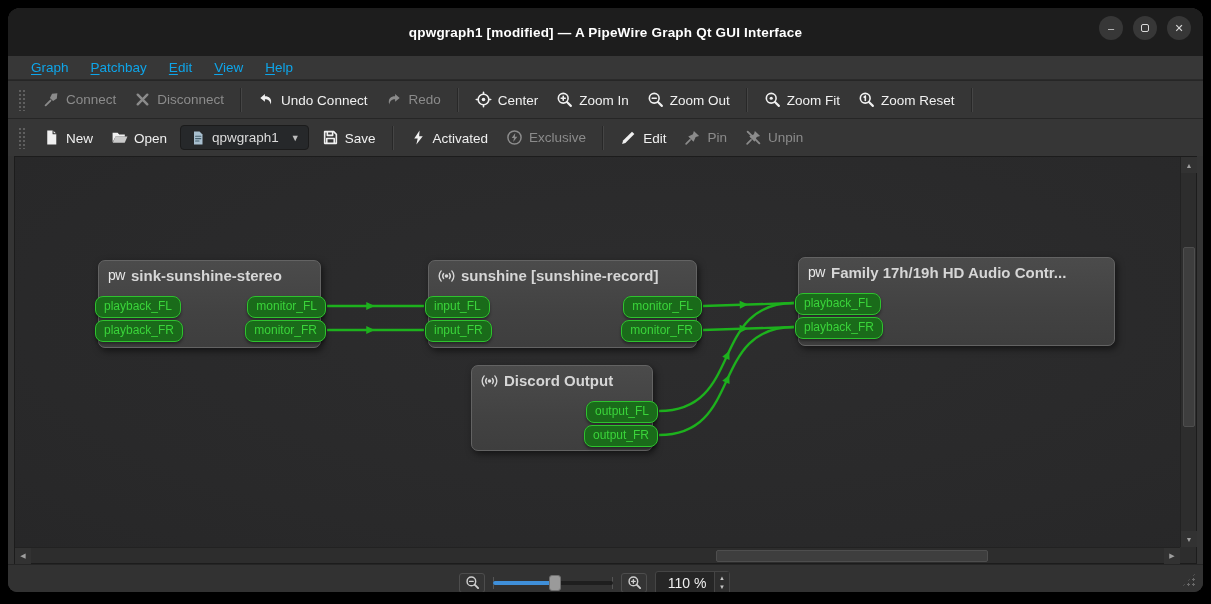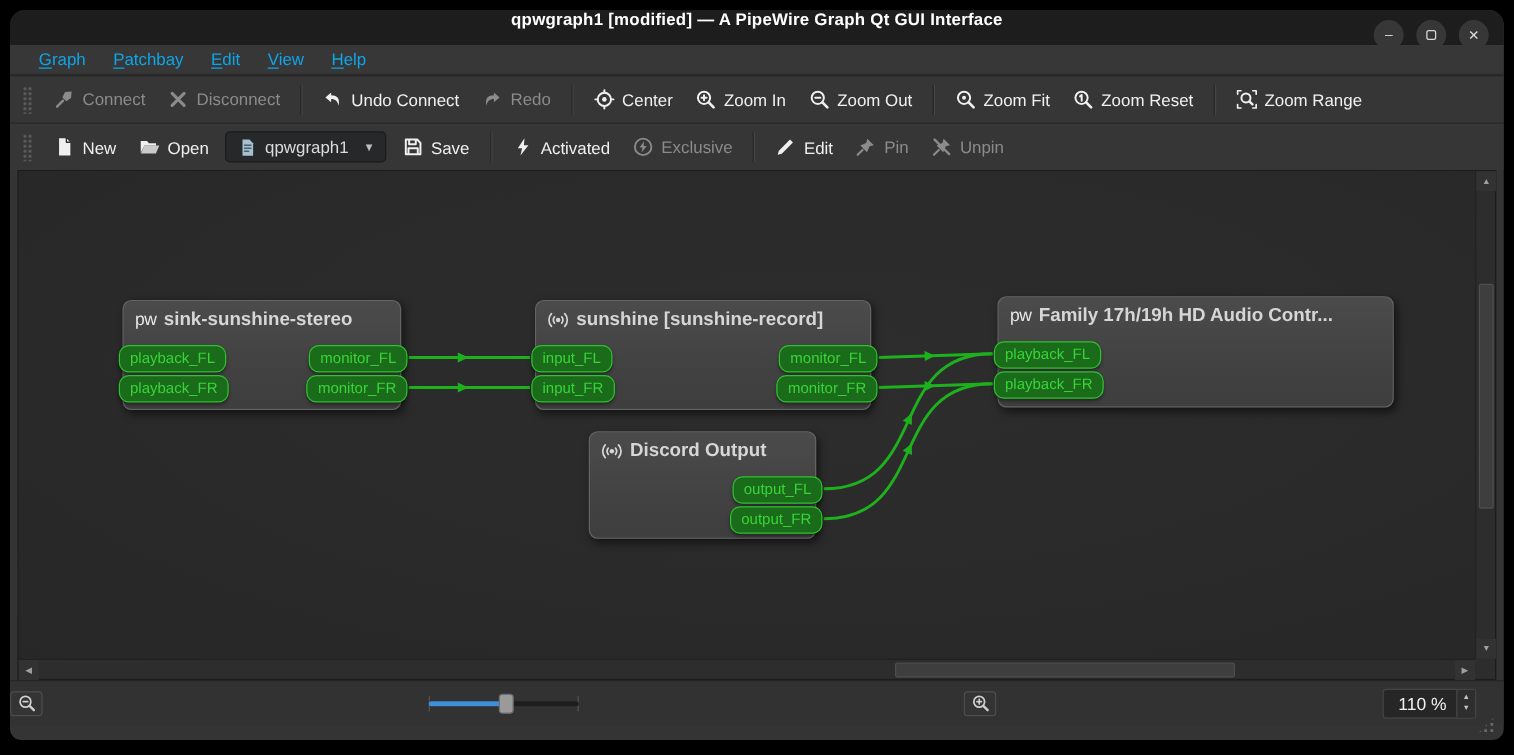--- a/index.html
+++ b/index.html
@@ -2,21 +2,21 @@
 <html><head>
 <meta charset="utf-8">
 <style>
   * { margin:0; padding:0; box-sizing:border-box; }
   html,body { width:1211px; height:604px; background:#000; overflow:hidden;
     font-family:"Liberation Sans", sans-serif; }
   #window { position:absolute; left:8px; top:8px; width:1195px; height:584px;
     background:#343434; border-radius:12px 12px 9px 9px; overflow:hidden; }
 
   
-  #titlebar { height:28px; background:#1d1d1d; display:flex; 
+  #titlebar { height:48px; background:#1d1d1d; display:flex; align-items:center;
     justify-content:center; position:relative; }
   #title-text { color:#ffffff; font-size:13.5px; font-weight:bold; letter-spacing:.2px; }
   #win-controls { position:absolute; right:12px; top:0; height:40px; display:flex;
     align-items:center; gap:10px; }
   .win-btn { width:24px; height:24px; border-radius:50%; background:#373737; color:#d9d9d9;
     display:flex; align-items:center; justify-content:center; font-size:11px; cursor:default; }
   .win-btn .maxbox { width:8px; height:8px; border:1.2px solid #d9d9d9; border-radius:2px; }
 
   
   #menubar { height:24px; background:#373737; display:flex; align-items:center;
@@ -68,21 +68,21 @@
   #hscroll { border-top:1px solid #222; }
   .sb-arrow { position:absolute; width:16px; height:16px; display:flex; align-items:center;
     justify-content:center; color:#9f9f9f; font-size:7px; background:#323232; }
   .sb-thumb { position:absolute; background:#3e3e3e; border:1px solid #4e4e4e; border-radius:2px; }
   #vthumb { left:2px; width:12px; top:90px; height:180px; }
   #hthumb { top:2px; height:12px; left:701px; width:272px; }
   #corner { background:#2d2d2d; }
 
   
   #statusbar { height:36px; background:#323232; border-top:1px solid #252525;
-    display:flex; align-items:center; justify-content:space-between; padding-right:22px; gap:8px; }
+    display:flex; align-items:center; justify-content:center; padding-right:22px; gap:8px; }
   .zoom-btn { width:26px; height:20px; border:1px solid #4d4d4d; border-radius:3px;
     display:flex; align-items:center; justify-content:center; color:#cfcfcf; background:#343434; }
   #zoom-slider { position:relative; width:120px; height:20px; }
   #zoom-slider .track { position:absolute; top:8px; left:0; width:100%; height:4px;
     background:#1e1e1e; border-radius:2px; }
   #zoom-slider .fill { position:absolute; top:8px; left:0; height:4px;
     background:#3f8fd9; border-radius:2px; }
   #zoom-slider .tick { position:absolute; top:4px; width:1px; height:12px; background:#555; }
   #zoom-slider .handle { position:absolute; top:2px; width:12px; height:16px;
     background:#9a9a9a; border:1px solid #6f6f6f; border-radius:3px; }
@@ -204,30 +204,20 @@
         <span class="tb-icon">
           <svg viewBox="0 0 16 16" width="17" height="17" fill="none" stroke="currentColor" stroke-width="1.5" stroke-linecap="round" stroke-linejoin="round">
             <circle cx="6.8" cy="6.8" r="4.6"></circle>
             <path d="M10.3 10.3 L14 14" stroke-width="2"></path>
             <path d="M6.9 4.7 V9 M5.7 5.7 L6.9 4.7"></path>
           </svg>
         </span>
         <span>Zoom Reset</span>
       </div>
       <div class="tb-sep"></div>
-      <div class="tb-btn enabled">
-        <span class="tb-icon">
-          <svg viewBox="0 0 16 16" width="17" height="17" fill="none" stroke="currentColor" stroke-width="1.5" stroke-linecap="round" stroke-linejoin="round">
-            <path d="M1 4 V1.5 H3.5 M12.5 1.5 H15 V4 M15 12 V14.5 H12.5 M3.5 14.5 H1 V12" stroke-width="1.3"></path>
-            <circle cx="7.3" cy="6.9" r="3.4"></circle>
-            <path d="M9.9 9.5 L12.2 11.8" stroke-width="1.8"></path>
-          </svg>
-        </span>
-        <span>Zoom Range</span>
-      </div>
     </div>
   <div class="toolbar" id="toolbar-1">
       <div class="tb-handle"></div>
       <div class="tb-btn enabled">
         <span class="tb-icon">
           <svg viewBox="0 0 16 16" width="17" height="17" fill="none" stroke="currentColor" stroke-width="1.5" stroke-linecap="round" stroke-linejoin="round">
             <path d="M4 1.5 H9.5 L12.5 4.5 V14.5 H4 Z" fill="currentColor" stroke="none"></path>
             <path d="M9.5 1.5 V4.5 H12.5" stroke="#2e2e2e" stroke-width="1"></path>
           </svg>
         </span>

